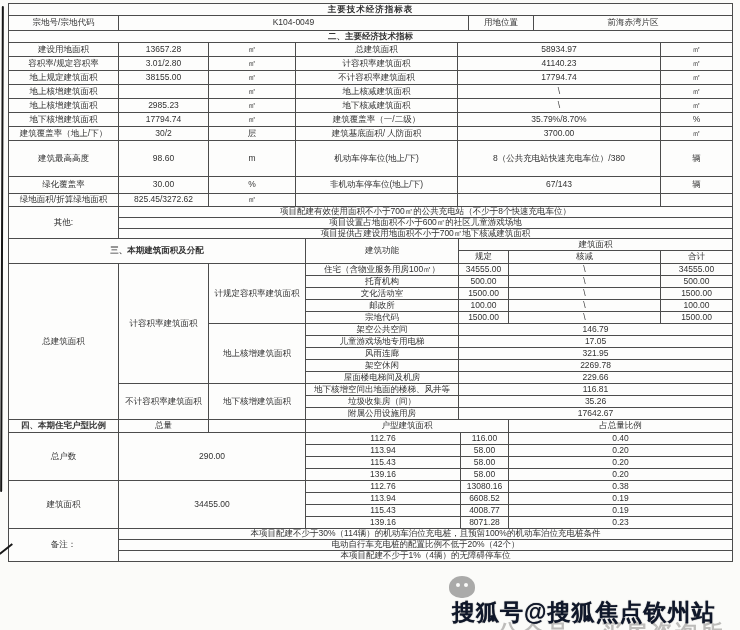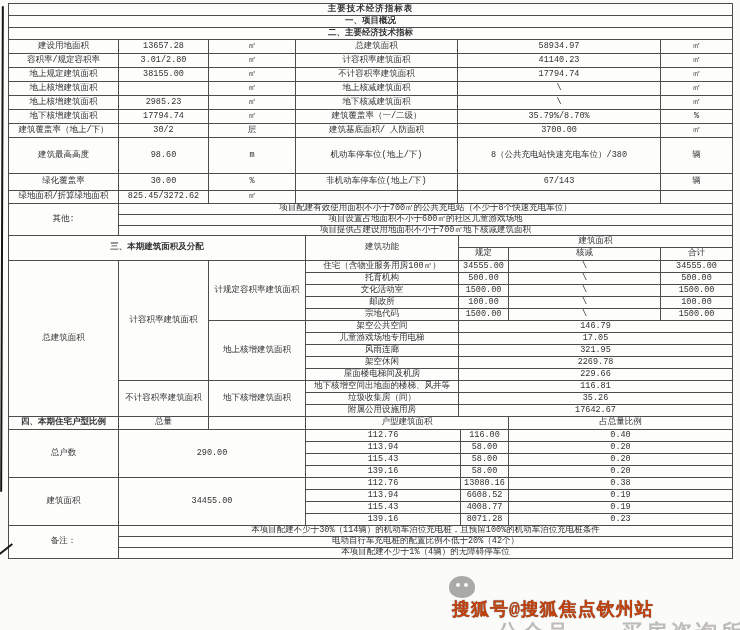--- a/index.html
+++ b/index.html
@@ -1,17 +1,17 @@
 <!DOCTYPE html>
 <html><head>
 <meta charset="utf-8">
 <style>
   html,body{margin:0;padding:0;}
   .page{position:relative;width:740px;height:630px;background:#fbfbf9;overflow:hidden;
-        font-family:Liberation Mono, monospace;color:#323232;}
+        font-family:Liberation Sans, sans-serif;color:#323232;}
   .tbl{border-collapse:collapse;table-layout:fixed;width:724px;margin-left:8px;
        background:#fdfdfc;}
   .tbl + .tbl{margin-top:-1px;}
   .tbl td{border:1px solid #4c4c4c;font-size:8.5px;line-height:1.15;text-align:center;
           vertical-align:middle;padding:0 2px;overflow:hidden;white-space:nowrap;
           height:14px;box-sizing:border-box;color:#323232;}
   .tbl{border:1.5px solid #3c3c3c;}
   .b{font-weight:bold;font-size:9px;}
   .title-cell{font-weight:bold;font-size:10.5px;letter-spacing:1px;}
   .l{text-align:left;padding-left:5px;}
@@ -25,22 +25,22 @@
   .edge-tick{position:absolute;left:-2px;top:548px;width:16px;height:2px;background:#161616;
              transform:rotate(-38deg);}
   
   .wm-gray{position:absolute;left:497px;top:574px;font-size:22px;letter-spacing:3px;
            color:#aeadab;opacity:.8;white-space:nowrap;font-weight:bold;margin-top:44px;}
   .wm-icon{position:absolute;left:449px;top:576px;width:30px;height:26px;opacity:.75;}
   .wm-icon .bubble{position:absolute;left:0;top:0;width:26px;height:22px;background:#8f8f8f;
            border-radius:50% 50% 46% 46%;}
   .wm-icon .eye{position:absolute;width:4px;height:4px;background:#fbfbf9;border-radius:50%;top:7px;}
   .wm-icon .e1{left:7px;} .wm-icon .e2{left:15px;}
-  .wm-dark{position:absolute;left:452px;top:597px;font-size:18px;font-weight:bold;
-           letter-spacing:1px;color:#c2410c;white-space:nowrap;
+  .wm-dark{position:absolute;left:452px;top:597px;font-size:23px;font-weight:bold;
+           letter-spacing:1px;color:#0f172a;white-space:nowrap;
            text-shadow:0 0 1px rgba(43,43,48,.9);}
 </style>
 </head>
 <body>
 
 <div class="page">
   <div class="edge-line"></div>
   <div class="edge-tick"></div>
 
   <div style="height:3px"></div>
@@ -49,22 +49,25 @@
     <colgroup>
         <col style="width:110px">
         <col style="width:350px">
         <col style="width:65px">
         <col style="width:199px">
       </colgroup>
     <tbody>
         <tr class="h12">
       <td colspan="4" class="title-cell">主要技术经济指标表</td>
     </tr>
-    <tr class="h12">
-      <td colspan="4" class="b">一、项目概况</td>
+    <tr class="h15">
+      <td>宗地号/宗地代码</td>
+      <td>K104-0049</td>
+      <td>用地位置</td>
+      <td>前海赤湾片区</td>
     </tr>
   </tbody>
     </table>
 
   <table class="tbl">
     <colgroup>
         <col style="width:110px">
         <col style="width:90px">
         <col style="width:87px">
         <col style="width:162px">

